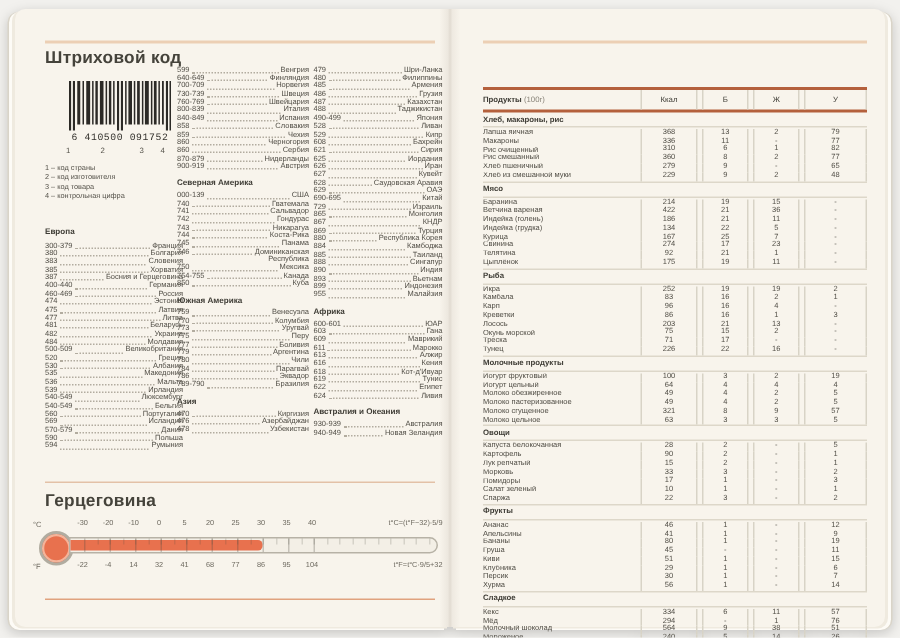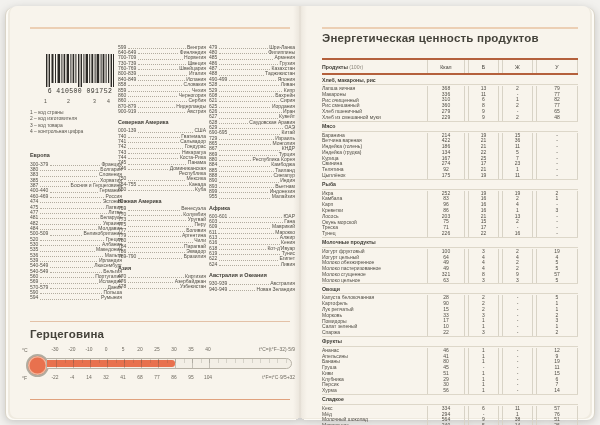--- a/index.html
+++ b/index.html
@@ -80,20 +80,21 @@
   .frow{display:flex;height:5.78px;font-size:5px;line-height:5.9px;color:#514e46;}
   .frow + .sec{border-top:1px solid #ddd7c9;}
 </style>
 </head>
 <body>
 
 <div class="book">
 
   <div class="page left">
     <div class="toprule"></div>
+    <div class="ptitle" style="left:20px;top:27px;">Штриховой код</div>
 
     <div class="bc">
       <svg width="68" height="34" viewBox="0 0 68 34">
         <g fill="#2c2a26">
           <rect x="0" y="0" width="1.4" height="33"></rect>
             <rect x="2.6" y="0" width="1.4" height="33"></rect>
           <rect x="5.5" y="0" width="2" height="29"></rect>
             <rect x="9" y="0" width="1" height="29"></rect>
           <rect x="11.5" y="0" width="2.6" height="29"></rect>
             <rect x="15.4" y="0" width="1" height="29"></rect>
@@ -743,21 +744,20 @@
         <div class="tlab" style="left: 181px;">95</div>
         <div class="tlab" style="left: 198px;">104</div>
       </div>
     <div class="formula" style="top:369px;">t°F=t°C·9/5+32</div>
 
     <div class="sep-b"></div>
   </div>
 
   <div class="page right">
     <div class="toprule"></div>
-    <div class="ptitle rtitle">Энергетическая ценность продуктов</div>
 
     <div class="ftable">
       <div class="fhead">
         <div class="pname ph"><b>Продукты</b><i> (100г)</i></div>
         <div class="nc w0">Ккал</div>
         <div class="nc w1">Б</div>
         <div class="nc w2">Ж</div>
         <div class="nc w3">У</div>
       </div>
       <div id="tbody">

